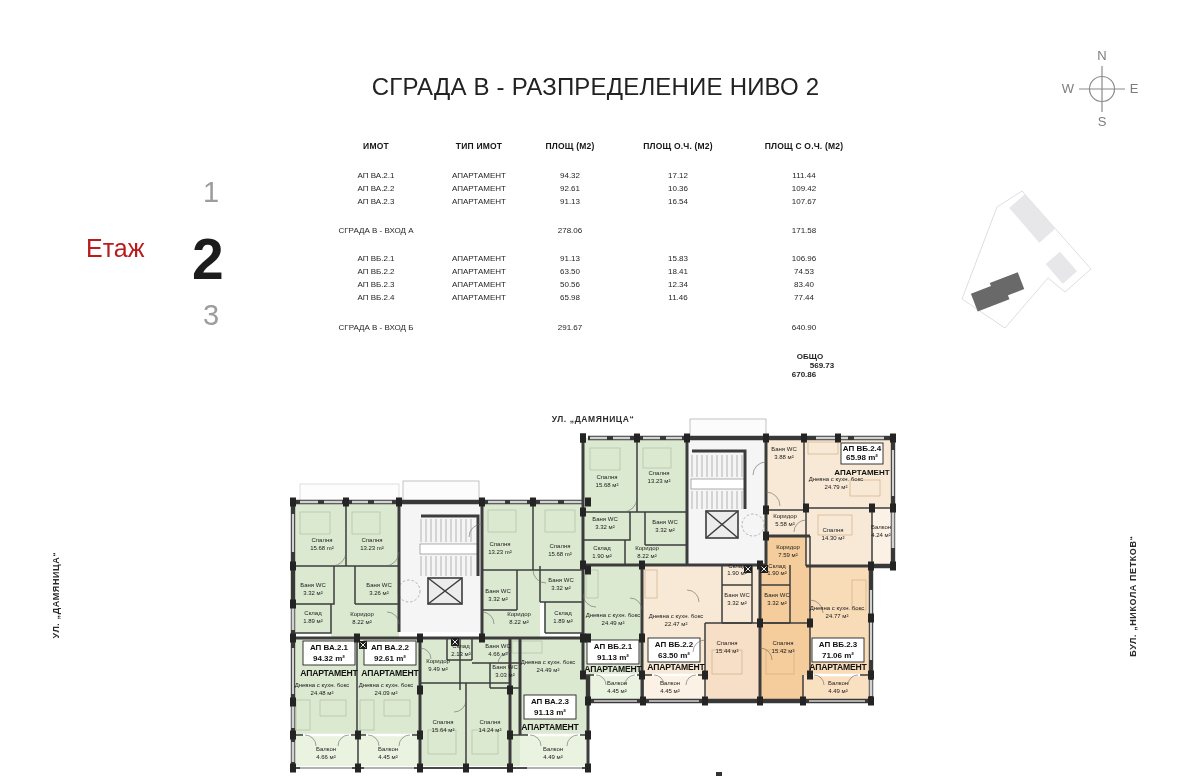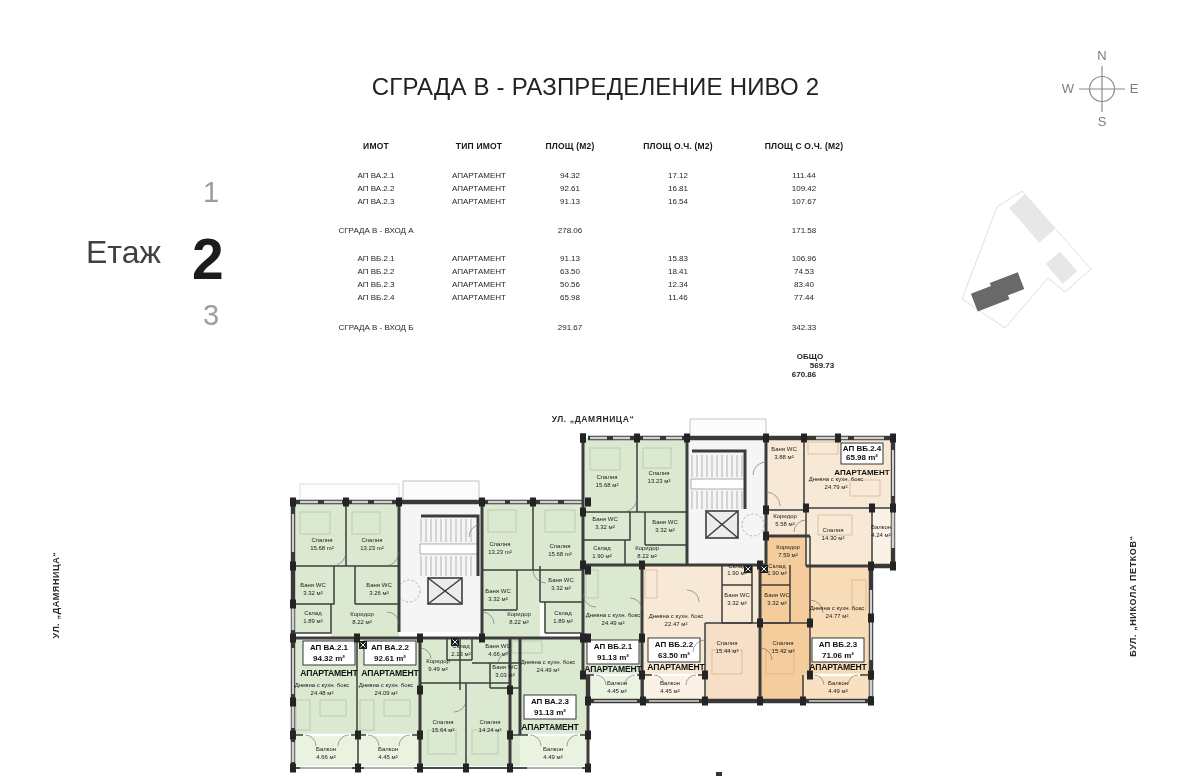--- a/index.html
+++ b/index.html
@@ -30,21 +30,21 @@
     <span class="c2">АПАРТАМЕНТ</span>
     <span class="c3">94.32</span>
     <span class="c4">17.12</span>
     <span class="c5">111.44</span>
   </div>
 
 <div class="trow" style="top:184px;">
     <span class="c1">АП ВА.2.2</span>
     <span class="c2">АПАРТАМЕНТ</span>
     <span class="c3">92.61</span>
-    <span class="c4">16.81</span>
+    <span class="c4">10.36</span>
     <span class="c5">109.42</span>
   </div>
 
 <div class="trow" style="top:197px;">
     <span class="c1">АП ВА.2.3</span>
     <span class="c2">АПАРТАМЕНТ</span>
     <span class="c3">91.13</span>
     <span class="c4">16.54</span>
     <span class="c5">107.67</span>
   </div>
@@ -87,32 +87,32 @@
     <span class="c3">65.98</span>
     <span class="c4">11.46</span>
     <span class="c5">77.44</span>
   </div>
 
 <div class="trow" style="top:323px;">
     <span class="c1">СГРАДА В - ВХОД Б</span>
     <span class="c2"></span>
     <span class="c3">291.67</span>
     <span class="c4"></span>
-    <span class="c5">342.33</span>
+    <span class="c5">640.90</span>
   </div>
 
 <div class="trow bold" style="top:352px;">
     <span class="c1">ОБЩО</span>
     <span class="c2"></span>
     <span class="c3">569.73</span>
     <span class="c4"></span>
     <span class="c5">670.86</span>
   </div>
 
-<div class="abs" style="left:86px;top:234px;font-size:32px;color:#404040;text-align:right;">Етаж</div>
+<div class="abs" style="left:86px;top:234px;font-size:25px;color:#b91c1c;text-align:right;">Етаж</div>
 
 <div class="abs" style="left:192px;top:226px;font-size:57px;font-weight:bold;color:#1c1c1c;">2</div>
 
 <div class="abs" style="left:200px;top:176px;width:22px;text-align:center;font-size:29px;color:#9d9d9d;">1</div>
 
 <div class="abs" style="left:200px;top:299px;width:22px;text-align:center;font-size:29px;color:#9d9d9d;">3</div>
 
 <div class="abs vlab" style="left:493px;top:414px;width:200px;text-align:center;">УЛ. „ДАМЯНИЦА“</div>
 
 <div class="vlab" style="left:56px;top:595px;font-size:9px;transform:translate(-50%,-50%) rotate(-90deg);">УЛ. „ДАМЯНИЦА“</div>

